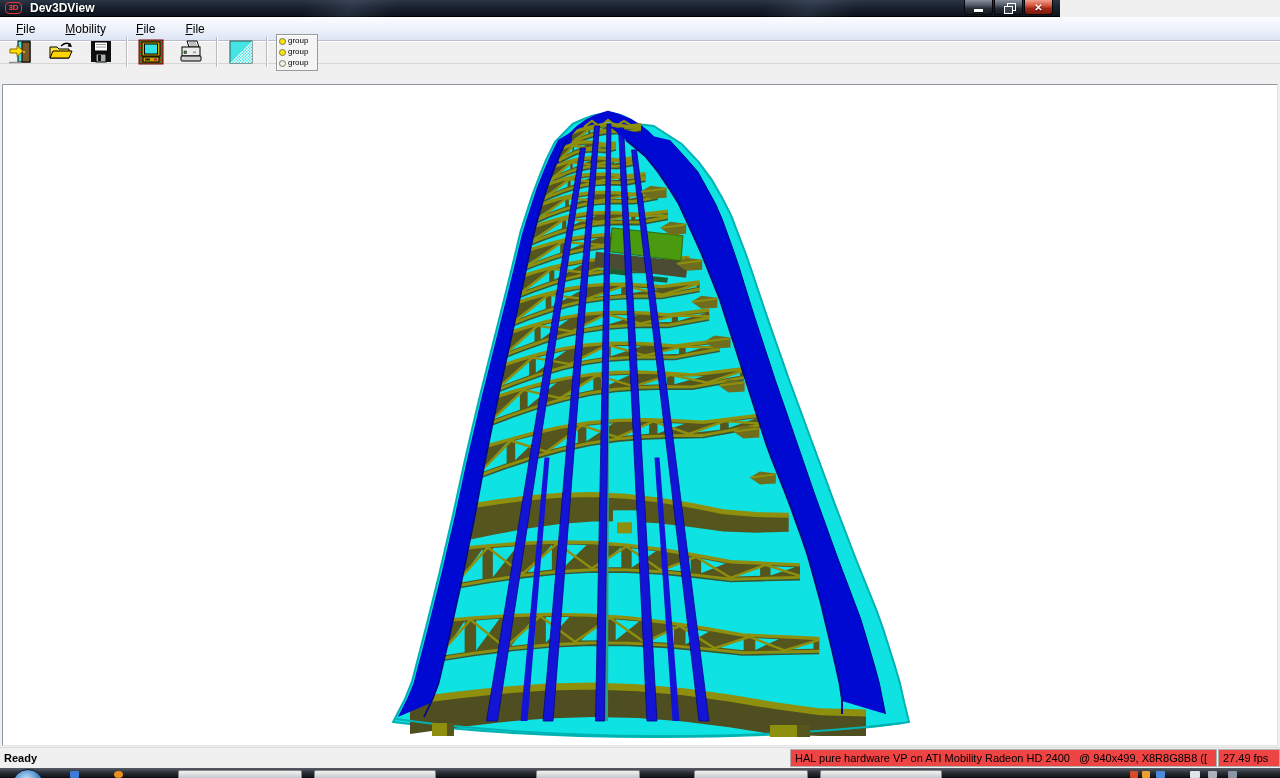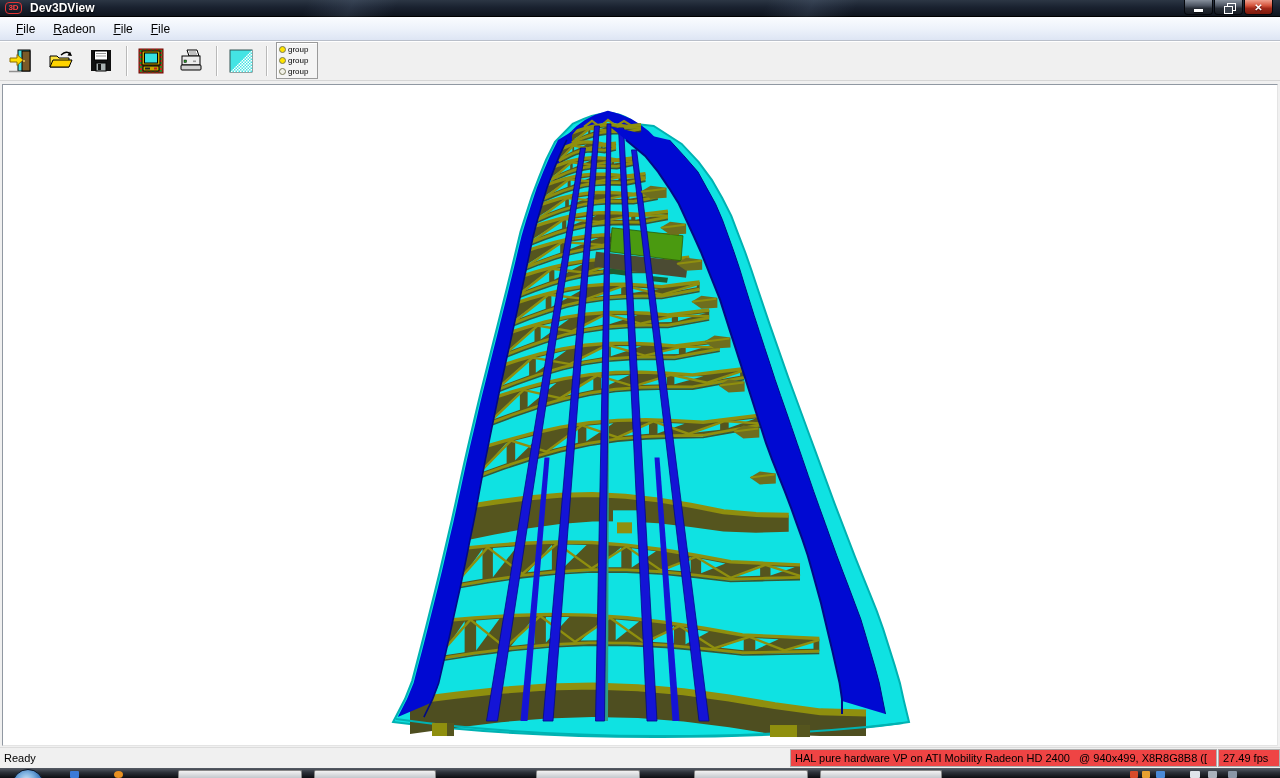--- a/index.html
+++ b/index.html
@@ -1,21 +1,21 @@
 <!DOCTYPE html>
 <html><head>
 <meta charset="utf-8">
 <style>
   * { margin:0; padding:0; box-sizing:border-box; }
   html,body { width:1280px; height:778px; overflow:hidden; background:#000;
               font-family:"Liberation Sans", sans-serif; }
   #window { position:absolute; left:0; top:0; width:1280px; height:778px; background:#f0f0f0; }
 
   
-  #titlebar { position:absolute; left:0; top:0; width:1280px; height:17px;
+  #titlebar { position:absolute; left:0; top:0; width:1060px; height:17px;
     background:linear-gradient(180deg,#2c3644 0%,#1a2230 45%,#0e141d 100%);
     border-bottom:1px solid #000; }
   #titlebar .streak { position:absolute; top:0; height:17px; width:220px;
     background:linear-gradient(115deg,transparent 30%,rgba(120,140,170,.18) 50%,transparent 70%); }
   #app-icon { position:absolute; left:5px; top:2px; width:17px; height:12px;
     border:1px solid #e23434; border-radius:4px; color:#ff4040; font-size:8px;
     font-weight:bold; text-align:center; line-height:10px; letter-spacing:0; }
   #window-title { position:absolute; left:30px; top:1px; color:#fff; font-size:12px;
     font-weight:bold; text-shadow:0 1px 2px #000; }
   #win-controls { position:absolute; right:7px; top:0; display:flex; }
@@ -26,45 +26,45 @@
   .win-btn.close { background:linear-gradient(180deg,#f0a08e 0%,#d4543c 40%,#a02818 60%,#7c1a0c 100%); }
   .glyph-min { width:9px; height:3px; background:#fff; margin-top:6px; box-shadow:0 1px 1px rgba(0,0,0,.6); }
   .glyph-restore { position:relative; width:8px; height:7px; margin-top:2px; }
   .glyph-restore::before { content:""; position:absolute; left:2px; top:-2px; width:7px; height:6px; border:1px solid #fff; }
   .glyph-restore::after  { content:""; position:absolute; left:-1px; top:1px; width:7px; height:6px; border:1px solid #fff; background:#3a424d; }
   .glyph-close { color:#fff; font-size:10px; font-weight:bold; line-height:13px; text-shadow:0 1px 1px #400; }
 
   
   #menubar { position:absolute; left:0; top:17px; width:1280px; height:24px;
     background:linear-gradient(180deg,#fafcff 0%,#ecf1fa 55%,#dde5f4 100%);
-    border-bottom:1px solid #b9bfca; display:flex; align-items:center; padding-left:7px; }
+    border-bottom:1px solid #b9bfca; display:flex; align-items:center; padding-left:7px;gap:12px; }
   .menu-item { display:inline-block; padding:2px 9px; font-size:12px; color:#000; }
   .menu-item::first-letter { text-decoration:underline; }
 
   
-  #toolbar { position:absolute; left:0; top:41px; width:1280px; height:40px; background:#f0f0f0;
+  #toolbar { position:absolute; left:0; top:41px; width:1280px; height:23px; background:#f0f0f0;
     border-bottom:1px solid #d6d6d6; box-shadow:inset 0 1px 0 #fff; display:flex; align-items:center; padding-left:6px; }
   .tb-btn { width:30px; height:30px; display:flex; align-items:center; justify-content:center; margin-right:10px; }
   .tb-sep { width:2px; height:30px; margin:0 8px 0 0; border-left:1px solid #b9b9b9; border-right:1px solid #fff; }
   #group-panel { width:42px; height:37px; border:1px solid #9a9a9a; box-shadow:inset 1px 1px 0 #fff;
     background:#f4f4f4; padding:1px 2px; }
   .group-row { display:flex; align-items:center; height:11px; }
   .bulb { width:7px; height:7px; border-radius:50%; border:1px solid #7a7a5a; margin-right:2px; flex:none; }
   .group-label { font-size:8px; color:#000; line-height:10px; }
 
   
   #viewport { position:absolute; left:0; top:82px; width:1280px; height:665px; background:#f0f0f0; }
   #canvas { position:absolute; left:2px; top:2px; width:1276px; height:662px; background:#fff;
     border:1px solid #9098a2; border-right-color:#e4e4e4; border-bottom-color:#e4e4e4; }
   #wing { position:absolute; left:0; top:0; width:100%; height:100%; }
 
   
   #statusbar { position:absolute; left:0; top:747px; width:1280px; height:21px; background:#f0f0f0;
     border-top:1px solid #dcdcdc; font-size:11px; color:#000; }
-  #status-ready { position:absolute; left:4px; top:4px; }
+  #status-ready { position:absolute; left:4px; top:4px;font-weight:bold; }
   .status-panel { position:absolute; top:1px; height:18px; border:1px solid #aeaeae; background:#ef4444;
     padding:2px 4px 0 4px; overflow:hidden; white-space:pre; }
   #status-renderer { left:790px; width:427px; }
   #status-fps { left:1218px; width:62px; }
 
   
   #taskbar { position:absolute; left:0; top:768px; width:1280px; height:10px; overflow:hidden;
     background:linear-gradient(180deg,#565c66 0%,#2c3038 45%,#0c0e12 100%); }
   #start-orb { position:absolute; left:12px; top:1px; width:32px; height:32px; border-radius:50%;
     background:radial-gradient(circle at 45% 35%,#cfe6f8 0%,#7fb2e0 30%,#2e6cb4 60%,#123c6e 100%);
@@ -91,21 +91,21 @@
           <div class="glyph-restore"></div>
         </div>
       <div class="win-btn close">
           <div class="glyph-close">✕</div>
         </div>
     </div>
   </div>
 
   <div id="menubar">
     <span class="menu-item">File</span>
-    <span class="menu-item">Radeon</span>
+    <span class="menu-item">Mobility</span>
     <span class="menu-item">File</span>
     <span class="menu-item">File</span>
   </div>
 
   <div id="toolbar">
     <div class="tb-btn">
       <svg width="26" height="26" viewBox="0 0 26 26">
         <rect x="10" y="2" width="12" height="21" fill="#49e0e0" stroke="#000"></rect>
         <rect x="14" y="3" width="8" height="20" fill="#7a5a28" stroke="#000"></rect>
         <circle cx="16" cy="13" r="1" fill="#e8c84a"></circle>

